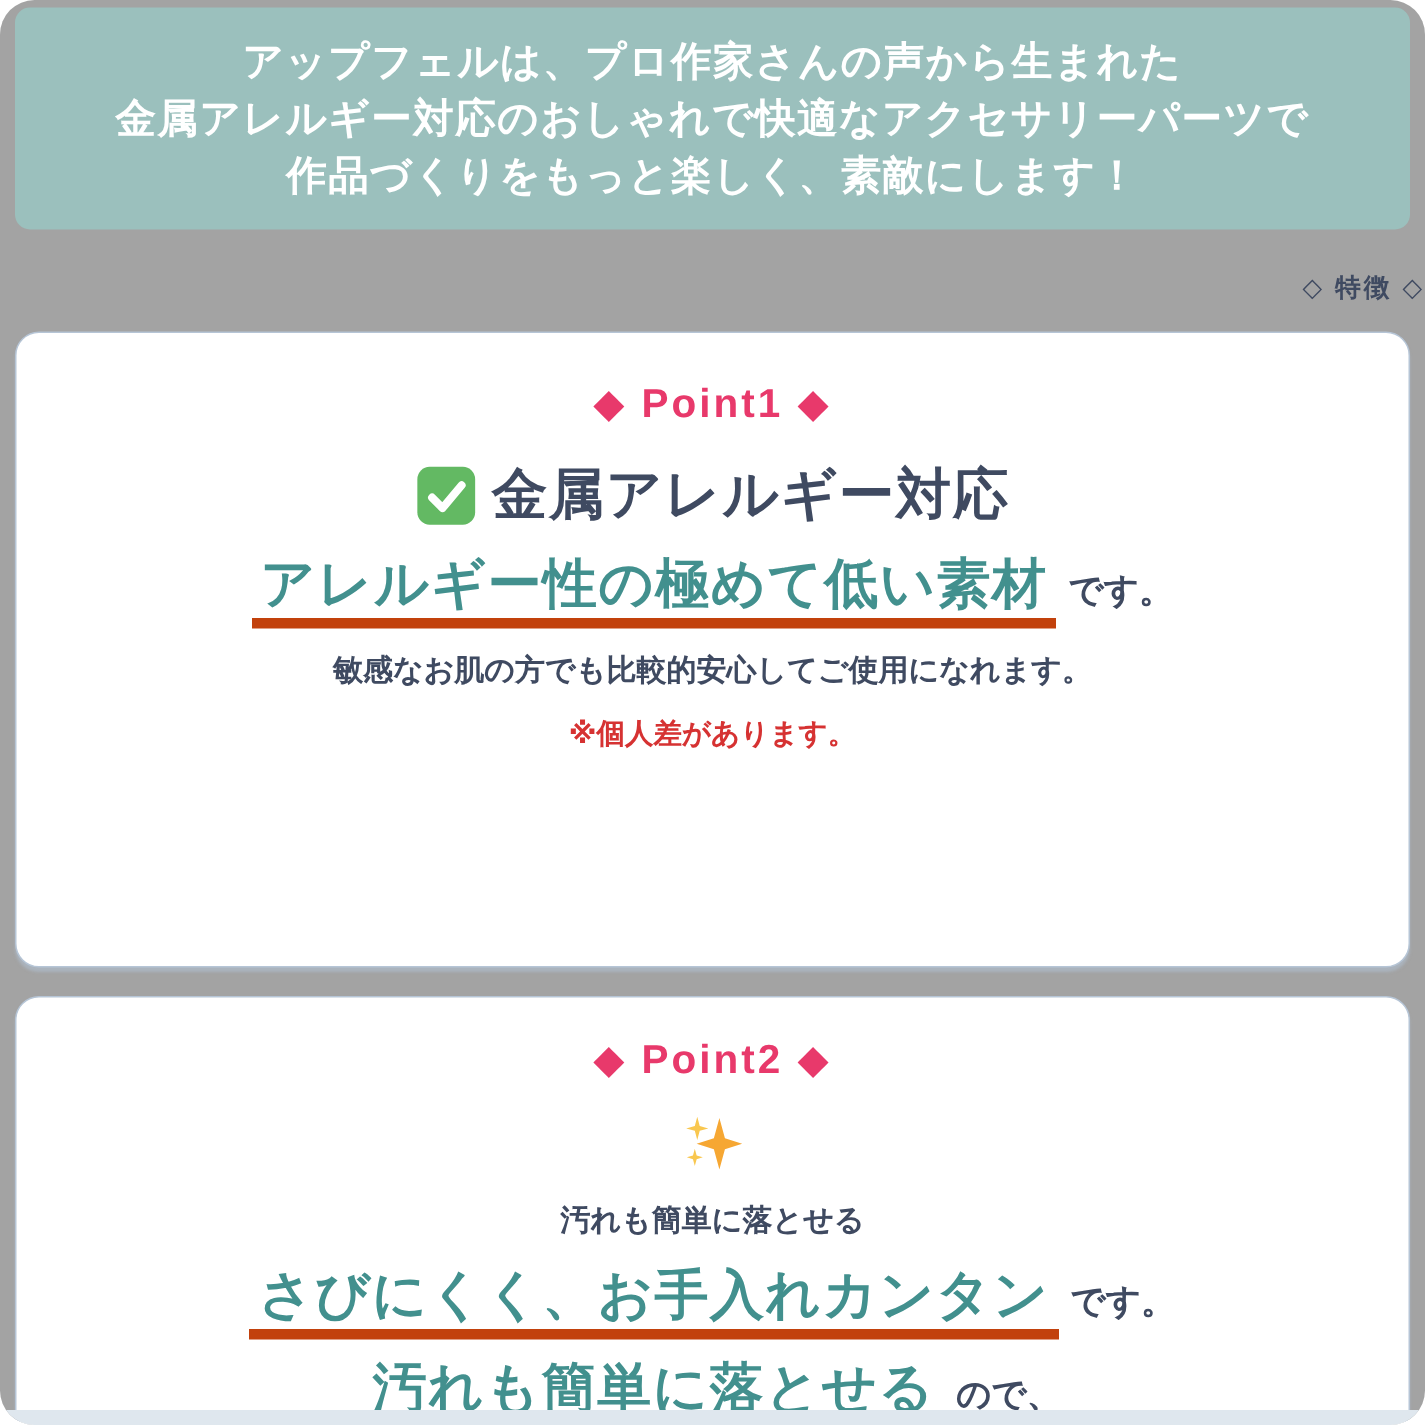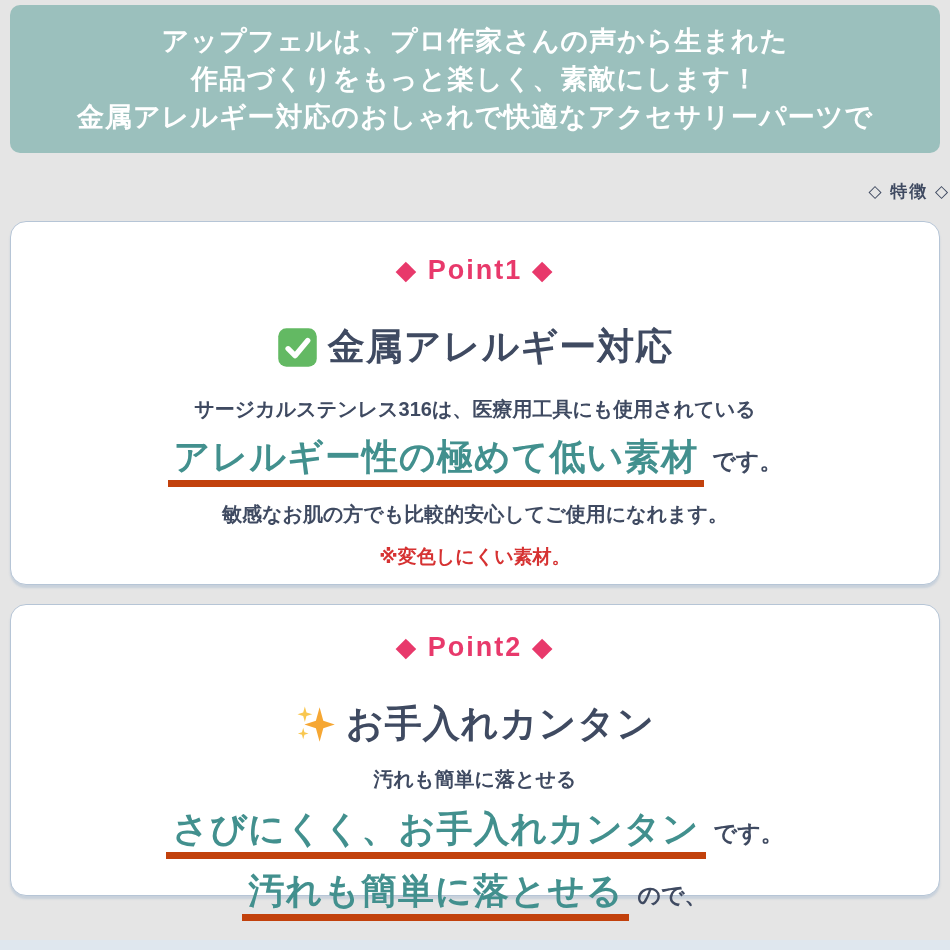--- a/index.html
+++ b/index.html
@@ -6,21 +6,22 @@
   html, body {
     width: 950px;
     background: #ffffff;
     font-family: "Liberation Sans", "DejaVu Sans", sans-serif;
   }
   .page {
     position: relative;
     width: 950px;
     height: 950px;
     overflow: hidden;
-    background: #e5e5e5;
+    background: #a3a3a3;
+    border-radius: 23px;
   }
   
   .banner {
     margin: 5px 10px 0;
     background: #9bc0bd;
     border-radius: 10px;
     color: #ffffff;
     text-align: center;
     padding: 17px 10px;
     font-size: 27px;
@@ -48,30 +49,30 @@
   
   .card {
     margin: 0 10px;
     background: #ffffff;
     border: 1px solid #b6c5d6;
     border-radius: 16px;
     box-shadow: 0 3px 2px rgba(176, 193, 212, 0.55);
     text-align: center;
     padding: 32px 20px 28px;
   }
-  .card-1 { margin-top: 18px; height: 364px; }
+  .card-1 { margin-top: 18px; height: 424px; }
   .card-2 { margin-top: 19px; height: 292px; padding-top: 26px; }
   .point-label {
     color: #e8396b;
     font-size: 27px;
     font-weight: bold;
     letter-spacing: 2px;
   }
   .card-heading {
-    margin-top: 36px;
+    margin-top: 20px;
     display: flex;
     align-items: center;
     justify-content: center;
     gap: 10px;
     color: #3f4a61;
     font-size: 37px;
     font-weight: bold;
     letter-spacing: 1px;
   }
   .heading-icon { display: inline-flex; }
@@ -120,56 +121,54 @@
     background: #dfe7ee;
   }
 </style>
 </head>
 <body>
 
 <div class="page">
 
   <div class="banner">
     <p>アップフェルは、プロ作家さんの声から生まれた</p>
+    <p>金属アレルギー対応のおしゃれで快適なアクセサリーパーツで</p>
     <p>作品づくりをもっと楽しく、素敵にします！</p>
-    <p>金属アレルギー対応のおしゃれで快適なアクセサリーパーツで</p>
   </div>
 
   <div class="section-subtitle">◇ 特徴 ◇</div>
 
   <section class="card card-1">
     <div class="point-label">◆ Point1 ◆</div>
     <h2 class="card-heading">
       <span class="heading-icon">
         <svg viewBox="0 0 100 100" aria-hidden="true">
           <rect x="3" y="3" width="94" height="94" rx="20" fill="#63b963"></rect>
           <path d="M27 53 L44 70 L75 33" stroke="#ffffff" stroke-width="13" fill="none" stroke-linecap="round" stroke-linejoin="round"></path>
         </svg>
       </span>
       <span>金属アレルギー対応</span>
     </h2>
-    <p class="body-text">サージカルステンレス316は、医療用工具にも使用されている</p>
     <p class="highlight-line">
       <span class="teal-underline">アレルギー性の極めて低い素材</span><span class="highlight-suffix">です。</span>
     </p>
     <p class="body-text">敏感なお肌の方でも比較的安心してご使用になれます。</p>
-    <p class="note note-first">※変色しにくい素材。</p>
+    <p class="note note-first">※個人差があります。</p>
   </section>
 
   <section class="card card-2">
     <div class="point-label">◆ Point2 ◆</div>
     <h2 class="card-heading">
       <span class="heading-icon">
         <svg viewBox="0 0 100 100" aria-hidden="true">
           <path d="M60 8 L69 41 L97 50 L69 59 L60 92 L51 59 L23 50 L51 41 Z" fill="#f6a733"></path>
           <path d="M24 6 L28 21 L42 25 L28 29 L24 44 L20 29 L6 25 L20 21 Z" fill="#f9c74f"></path>
           <path d="M20 58 L23 69 L33 72 L23 75 L20 86 L17 75 L7 72 L17 69 Z" fill="#f9c74f"></path>
         </svg>
       </span>
-      <span>お手入れカンタン</span>
     </h2>
     <p class="body-text intro">汚れも簡単に落とせる</p>
     <p class="highlight-line">
       <span class="teal-underline">さびにくく、お手入れカンタン</span><span class="highlight-suffix">です。</span>
     </p>
     <p class="highlight-line second">
       <span class="teal-underline">汚れも簡単に落とせる</span><span class="highlight-suffix">ので、</span>
     </p>
 
   </section>

